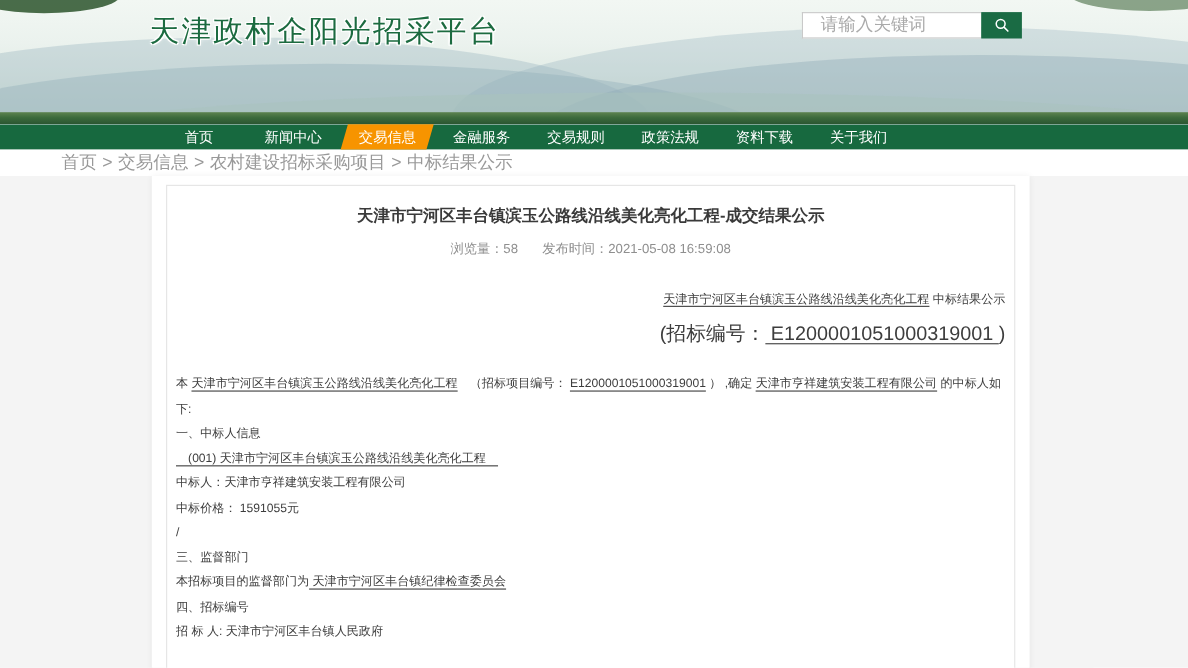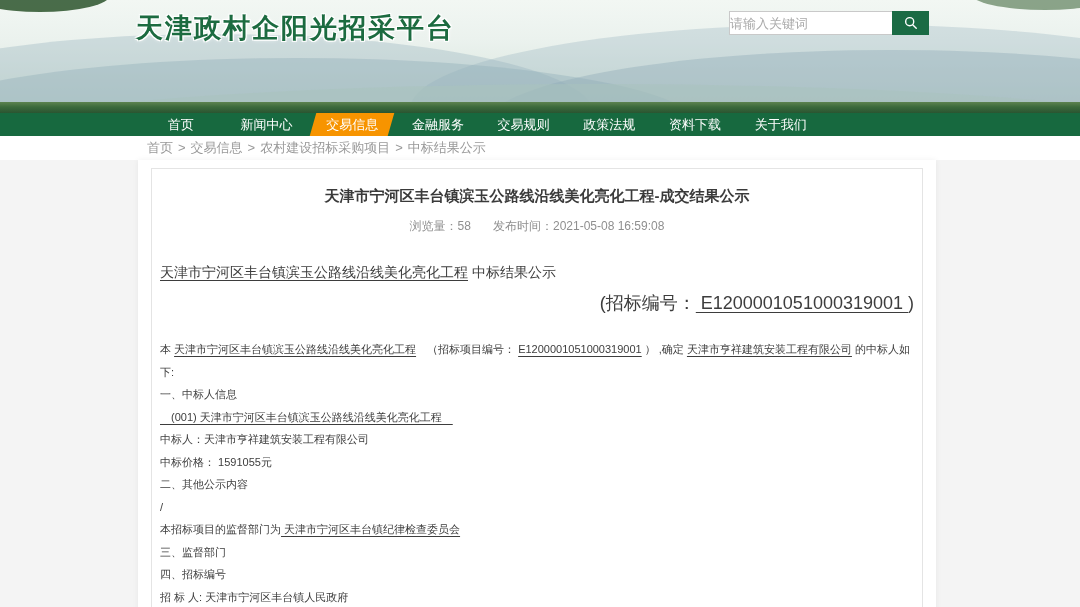--- a/index.html
+++ b/index.html
@@ -22,27 +22,27 @@
   .ridge.near{left:-5%;width:120%;top:84px;height:120px;background:rgba(170,195,190,.55);}
   .foliage{position:absolute;border-radius:50%;}
   .foliage.tl{left:-30px;top:-22px;width:140px;height:34px;background:rgba(44,84,44,.85);}
   .foliage.tr{right:-40px;top:-24px;width:150px;height:34px;background:rgba(52,94,50,.55);}
   .treeband{
     position:absolute;left:0;right:0;bottom:0;height:11px;
     background:linear-gradient(180deg,#5d8350 0%,#3c6a3c 45%,#2a5531 100%);
   }
   .site-title{
     position:absolute;left:136px;top:10px;margin:0;
-    font-size:27px;font-weight:bold;letter-spacing:2px;color:#1c6b40;
+    font-size:27px;font-weight:normal;letter-spacing:2px;color:#1c6b40;
     text-shadow:-1px -1px 0 #fff,1px -1px 0 #fff,-1px 1px 0 #fff,1px 1px 0 #fff,0 0 4px #fff;
   }
   .search-bar{position:absolute;left:729px;top:11px;height:24px;display:flex;}
   .search-input{
     width:163px;height:24px;border:1px solid #c9c9c9;border-right:none;background:#fff;
-    padding:0 0 0 0;font-size:13px;color:#444;outline:none;box-sizing:border-box;
+    padding:0 0 0 16px;font-size:16px;color:#444;outline:none;box-sizing:border-box;
   }
   .search-input::placeholder{color:#aaa;}
   .search-btn{
     width:37px;height:24px;border:none;background:#1a6b44;cursor:pointer;
     display:flex;align-items:center;justify-content:center;padding:0;
   }
   
   .main-nav{
     width:1080px;height:23px;background:#17693f;display:flex;align-items:stretch;
     padding-left:138px;box-sizing:border-box;
@@ -51,40 +51,40 @@
     position:relative;width:85.7px;display:flex;align-items:center;justify-content:center;
     color:#fff;font-size:13px;text-decoration:none;cursor:pointer;
   }
   .nav-item .lbl{position:relative;z-index:2;}
   .nav-item.active::before{
     content:"";position:absolute;top:0;bottom:0;left:4px;right:4px;
     background:#f79400;transform:skewX(-16deg);z-index:1;
   }
   
   .crumb-strip{width:1080px;height:24px;background:#fff;display:flex;align-items:center;}
-  .crumbs{padding-left:99px;font-size:13px;color:#999;margin-left:48px;}
+  .crumbs{padding-left:56px;font-size:16px;color:#999;}
   .crumbs .sep{margin:0 5px;color:#999;}
   .crumb-link{color:#999;text-decoration:none;cursor:pointer;}
   
   .content-bg{width:994px;height:447px;background:#f4f4f4;}
   .panel{
     margin-left:138px;width:798px;height:500px;background:#fff;
     box-shadow:0 0 6px rgba(0,0,0,.06);padding-top:8px;box-sizing:border-box;
   }
   .article-box{
     margin:0 13px;border:1px solid #e4e4e4;background:#fff;min-height:480px;
     padding:18px 8px 20px 8px;box-sizing:border-box;
   }
   .article-title{
     text-align:center;font-size:15px;font-weight:bold;color:#3a3a3a;margin:0 0 12px 0;
   }
   .article-meta{text-align:center;font-size:12px;color:#8f8f8f;}
   .article-meta .gap{display:inline-block;width:22px;}
   .article-sub{
-    text-align:left;font-size:14px;color:#3d3d3d;margin-top:26px;line-height:22px;
+    text-align:right;font-size:11px;color:#3d3d3d;margin-top:26px;line-height:22px;
   }
   .article-bidno{
     text-align:right;font-size:18px;color:#3d3d3d;margin-top:9px;line-height:22px;
   }
   .article-body{
     margin-top:24px;font-size:11px;color:#3d3d3d;line-height:22.5px;
   }
   .article-body .line{min-height:22.5px;}
   .u{text-decoration:underline;text-underline-offset:3px;}
 </style>
@@ -162,23 +162,22 @@
       <div class="article-sub"><span class="u">天津市宁河区丰台镇滨玉公路线沿线美化亮化工程</span><span> 中标结果公示</span></div>
 
       <div class="article-bidno"><span>(招标编号：</span><span class="u"> E1200001051000319001 </span><span>)</span></div>
 
       <div class="article-body">
           <div class="line"><span>本 </span><span class="u">天津市宁河区丰台镇滨玉公路线沿线美化亮化工程</span><span>　（招标项目编号： </span><span class="u">E1200001051000319001</span><span> ） ,确定 </span><span class="u">天津市亨祥建筑安装工程有限公司</span><span> 的中标人如下:</span></div>
           <div class="line"><span>一、中标人信息</span></div>
           <div class="line"><span class="u">　(001) 天津市宁河区丰台镇滨玉公路线沿线美化亮化工程　</span></div>
           <div class="line"><span>中标人：天津市亨祥建筑安装工程有限公司</span></div>
           <div class="line"><span>中标价格： 1591055元</span></div>
-          <div class="line"><span>二、其他公示内容</span></div>
           <div class="line"><span>/</span></div>
+          <div class="line"><span>三、监督部门</span></div>
           <div class="line"><span>本招标项目的监督部门为</span><span class="u"> 天津市宁河区丰台镇纪律检查委员会</span></div>
-          <div class="line"><span>三、监督部门</span></div>
           <div class="line"><span>四、招标编号</span></div>
           <div class="line"><span>招 标 人: 天津市宁河区丰台镇人民政府</span></div>
         </div>
 
     </div>
   </div>
 </div>
 
 </body></html>

